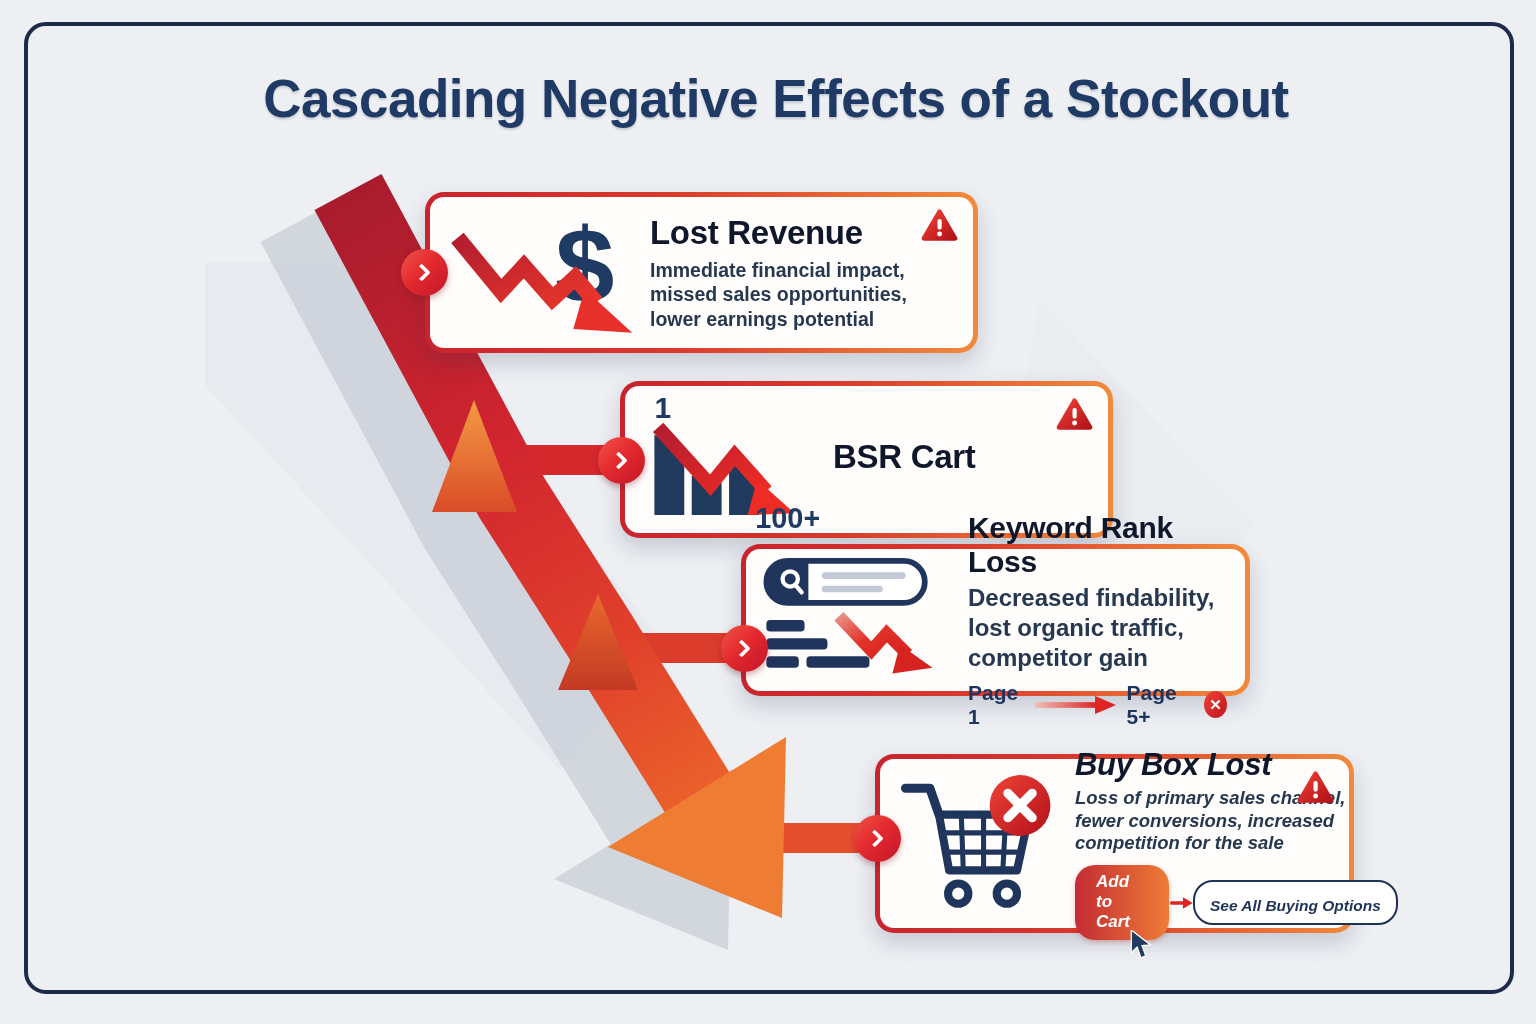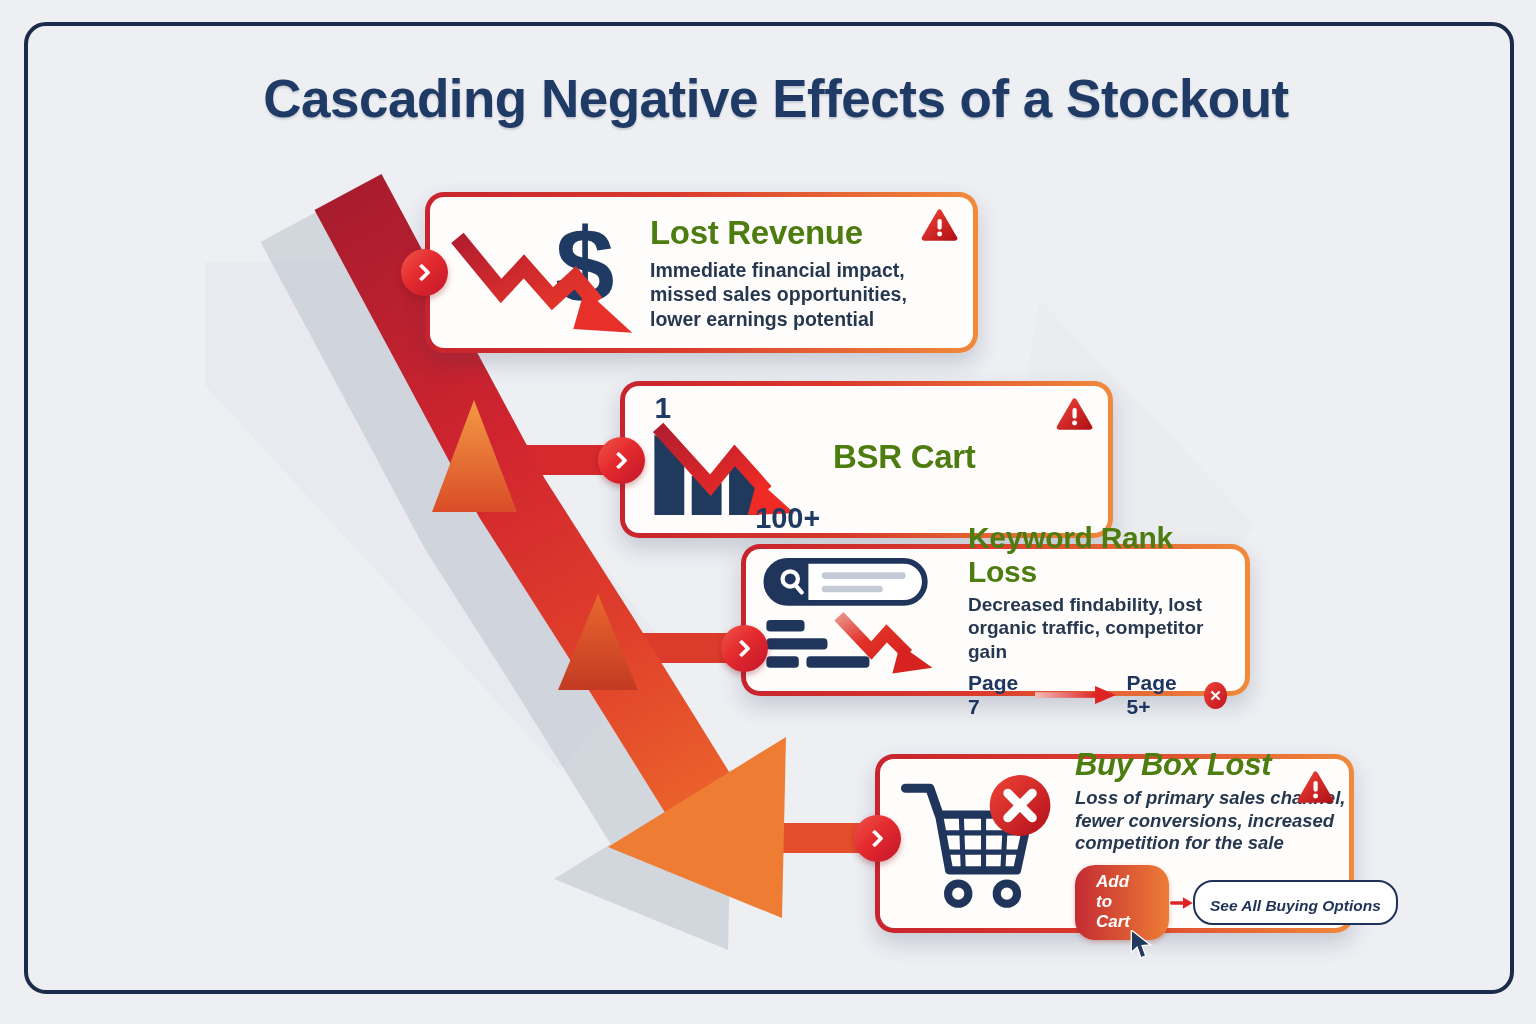--- a/index.html
+++ b/index.html
@@ -39,35 +39,35 @@
     width:100%; height:100%;
     background:#fffdfb;
     border-radius:14px;
     display:flex; align-items:center;
     padding:12px 18px 12px 16px;
     position:relative;
   }
   .card-icon { flex:0 0 auto; display:flex; align-items:center; justify-content:center; }
   .card-text { flex:1 1 auto; padding-left:14px; }
   .card-title {
-    font-size:33px; font-weight:800; color:#4d7c0f; letter-spacing:-0.3px;
+    font-size:33px; font-weight:800; color:#0f172a; letter-spacing:-0.3px;
     margin-bottom:6px;
   }
   .card-desc {
     font-size:19.5px; font-weight:600; color:#26384f; line-height:1.24;
   }
   .warn { position:absolute; top:12px; right:15px; width:37px; height:33px; }
 
   #card-1 { left:425px; top:192px;  width:553px; height:161px; }
   #card-2 { left:620px; top:381px;  width:493px; height:157px; }
   #card-3 { left:741px; top:544px;  width:509px; height:152px; }
   #card-4 { left:875px; top:754px;  width:479px; height:179px;font-style:italic; }
 
   #card-3 .card-title { font-size:30px; margin-bottom:4px; }
-  #card-3 .card-desc  { font-size:19px; }
+  #card-3 .card-desc  { font-size:24px; }
   #card-4 .card-title { font-size:31px; margin-bottom:4px; }
   #card-4 .card-desc  { font-size:18.5px; }
 
   
   .node {
     position:absolute; width:47px; height:47px; border-radius:50%;
     background:linear-gradient(135deg,#f0564a 0%, #e42a2e 45%, #c3162a 100%);
     box-shadow:0 3px 6px rgba(120,20,30,0.35);
     display:flex; align-items:center; justify-content:center;
     z-index:4;
@@ -254,21 +254,21 @@
         <rect x="46" y="104" width="66" height="12" rx="4" fill="#20355c"></rect>
 
         <path d="M80,62 L114,98 L130,80 L152,102" stroke="url(#zz3)" stroke-width="13" fill="none"></path>
         <polygon points="144,92 178,116 136,122" fill="#d6231f"></polygon>
       </svg>
     </div>
     <div class="card-text">
       <div class="card-title">Keyword Rank Loss</div>
       <div class="card-desc">Decreased findability, lost organic traffic, competitor gain</div>
       <div class="page-row">
-        <span class="page-label">Page 7</span>
+        <span class="page-label">Page 1</span>
         <svg width="96" height="22" viewBox="0 0 100 22">
           <defs>
               <linearGradient id="pg" x1="0" y1="0" x2="1" y2="0">
             <stop offset="0" stop-color="#f2bdb8"></stop>
                 <stop offset="1" stop-color="#dd2423"></stop>
               </linearGradient>
             </defs>
           <rect x="0" y="7.5" width="76" height="7" fill="url(#pg)"></rect>
           <polygon points="74,0 100,11 74,22" fill="#dd2423"></polygon>
         </svg>

